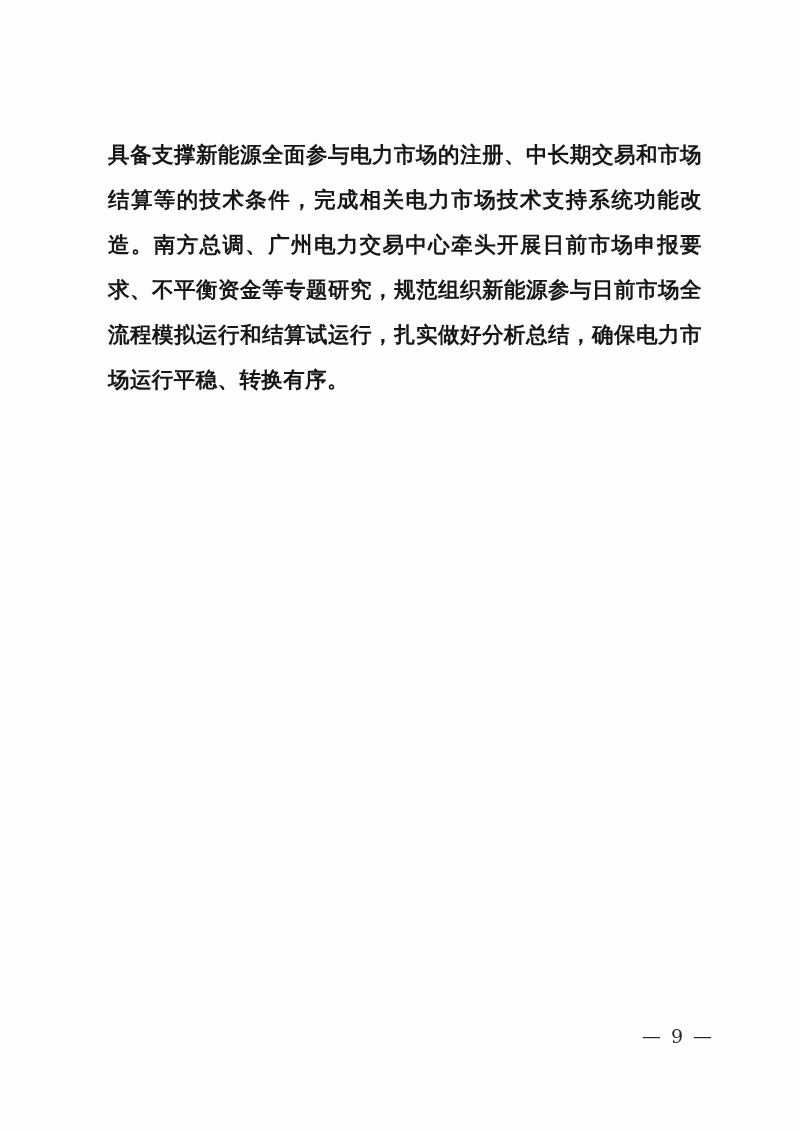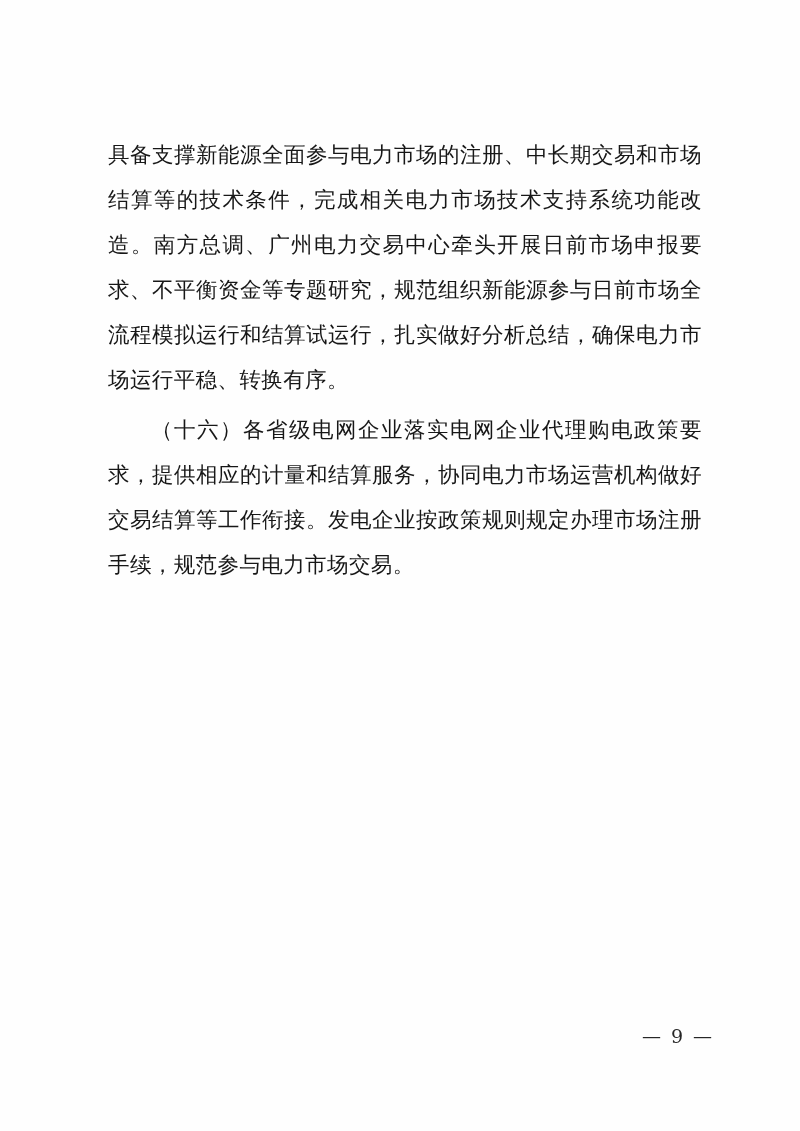--- a/index.html
+++ b/index.html
@@ -30,21 +30,21 @@
     width: 594px;
   }
   .para {
     font-size: 21.5px;
     line-height: 45px;
     letter-spacing: 0.4px;
     text-align: justify;
     text-justify: inter-ideograph;
     margin: 0 0 0 0;
     color: #171717;
-    font-weight: 400;
+    font-weight: 700;
   }
   .para + .para {
     margin-top: 5px;
   }
   .indent {
     text-indent: 2em;
   }
   .footer {
     position: absolute;
     left: 0;
@@ -61,20 +61,19 @@
     font-family: "DejaVu Serif", "Liberation Serif", serif;
   }
 </style>
 </head>
 <body>
 
 <div class="page">
 
   <div class="content">
     <p class="para">具备支撑新能源全面参与电力市场的注册、中长期交易和市场结算等的技术条件，完成相关电力市场技术支持系统功能改造。南方总调、广州电力交易中心牵头开展日前市场申报要求、不平衡资金等专题研究，规范组织新能源参与日前市场全流程模拟运行和结算试运行，扎实做好分析总结，确保电力市场运行平稳、转换有序。</p>
-    <p class="para indent">（十六）各省级电网企业落实电网企业代理购电政策要求，提供相应的计量和结算服务，协同电力市场运营机构做好交易结算等工作衔接。发电企业按政策规则规定办理市场注册手续，规范参与电力市场交易。</p>
   </div>
 
   <div class="footer">
     <span class="page-number">— 9 —</span>
   </div>
 
 </div>
 
 </body></html>

